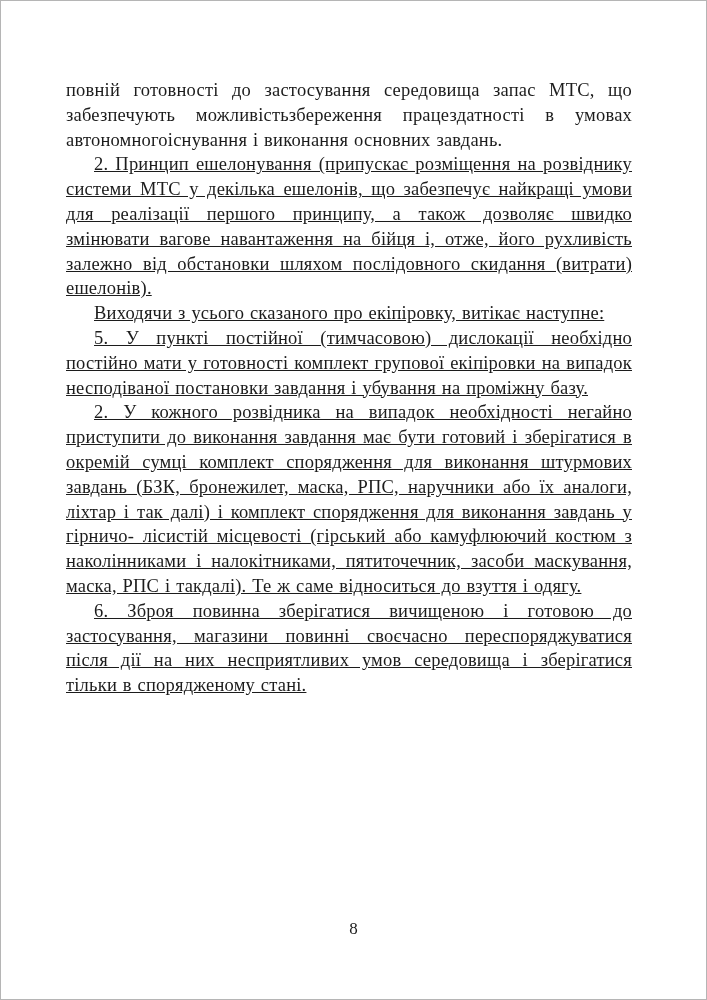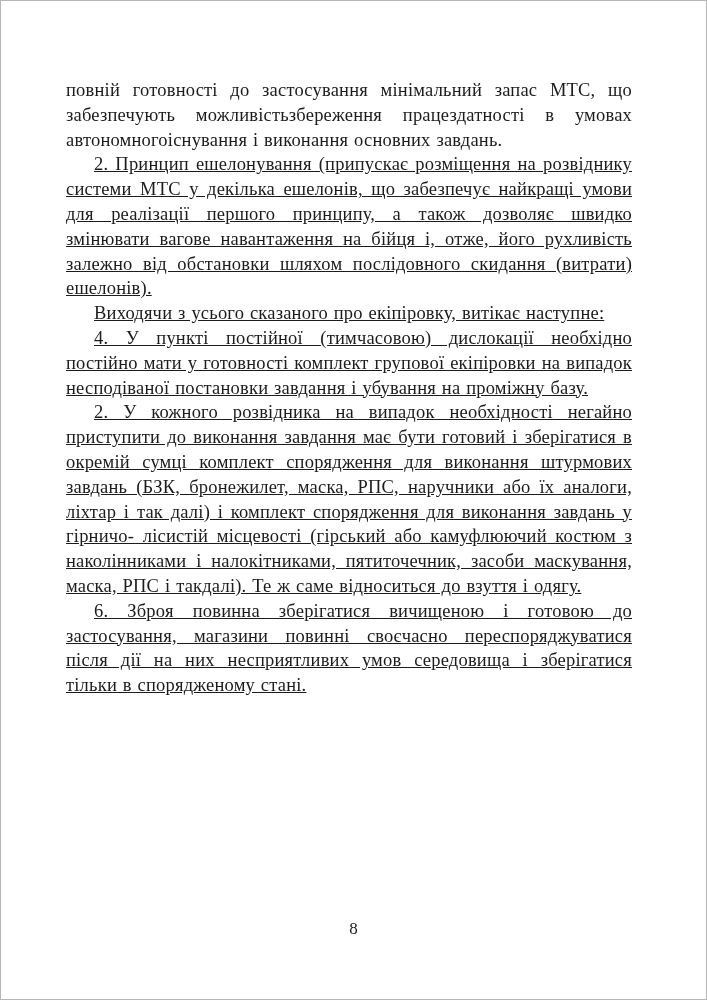--- a/index.html
+++ b/index.html
@@ -43,21 +43,21 @@
     text-align: center;
     font-size: 17px;
     color: #1c1c1c;
   }
 </style>
 </head>
 <body>
 
 <div class="page">
   <div class="text-block">
-    <p class="para">повній готовності до застосування мінімальний запас МТС, що забезпечують можливістьзбереження працездатності в умовах автономногоіснування і виконання основних завдань.</p>
+    <p class="para">повній готовності до застосування середовища запас МТС, що забезпечують можливістьзбереження працездатності в умовах автономногоіснування і виконання основних завдань.</p>
     <p class="para indent">2. Принцип ешелонування (припускає розміщення на розвіднику системи МТС у декілька ешелонів, що забезпечує найкращі умови для реалізації першого принципу, а також дозволяє швидко змінювати вагове навантаження на бійця і, отже, його рухливість залежно від обстановки шляхом послідовного скидання (витрати) ешелонів).</p>
     <p class="para indent">Виходячи з усього сказаного про екіпіровку, витікає наступне:</p>
-    <p class="para indent">4. У пункті постійної (тимчасовою) дислокації необхідно постійно мати у готовності комплект групової екіпіровки на випадок несподіваної постановки завдання і убування на проміжну базу.</p>
+    <p class="para indent">5. У пункті постійної (тимчасовою) дислокації необхідно постійно мати у готовності комплект групової екіпіровки на випадок несподіваної постановки завдання і убування на проміжну базу.</p>
     <p class="para indent">2. У кожного розвідника на випадок необхідності негайно приступити до виконання завдання має бути готовий і зберігатися в окремій сумці комплект спорядження для виконання штурмових завдань (БЗК, бронежилет, маска, РПС, наручники або їх аналоги, ліхтар і так далі) і комплект спорядження для виконання завдань у гірничо- лісистій місцевості (гірський або камуфлюючий костюм з наколінниками і налокітниками, пятиточечник, засоби маскування, маска, РПС і такдалі). Те ж саме відноситься до взуття і одягу.</p>
     <p class="para indent">6. Зброя повинна зберігатися вичищеною і готовою до застосування, магазини повинні своєчасно переспоряджуватися після дії на них несприятливих умов середовища і зберігатися тільки в спорядженому стані.</p>
   </div>
   <div class="page-number">8</div>
 </div>
 
 </body></html>

